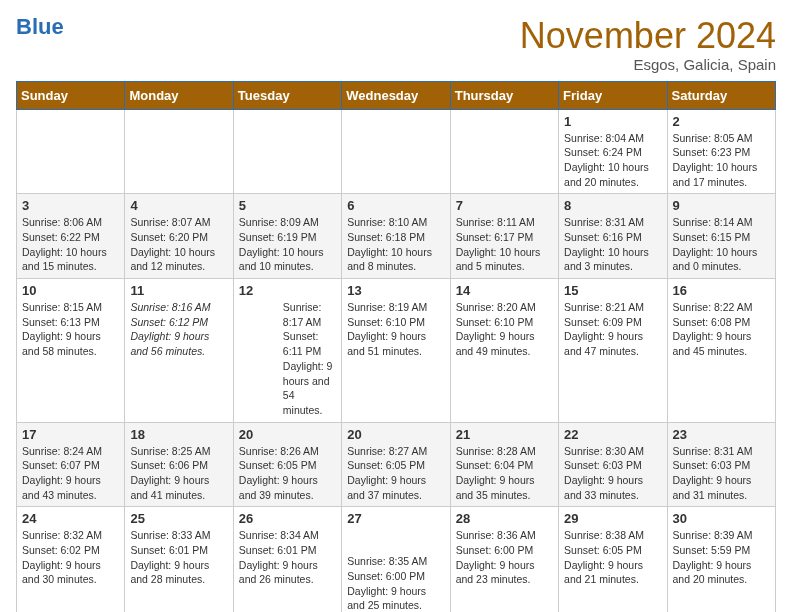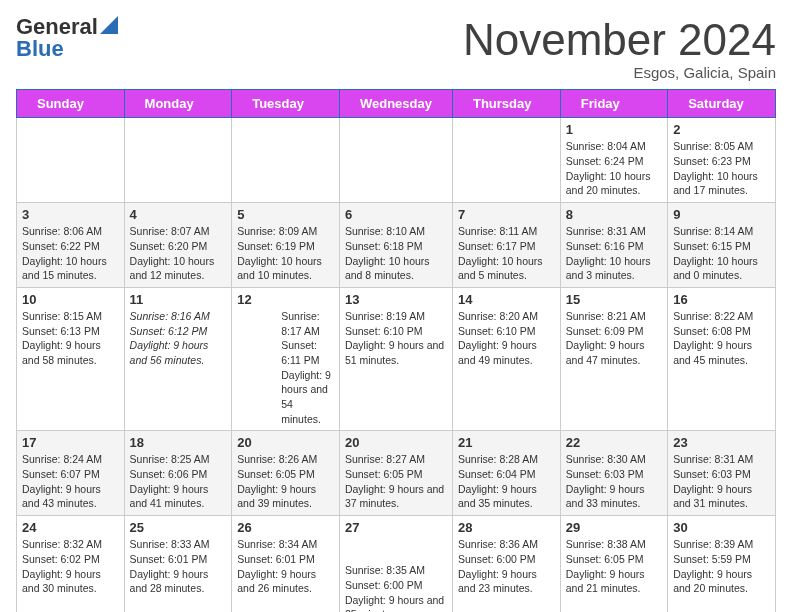--- a/index.html
+++ b/index.html
@@ -30,40 +30,40 @@
     .logo-blue {
       font-size: 22px;
       font-weight: bold;
       color: #2a6db5;
       line-height: 1;
     }
     .title-section {
       text-align: right;
     }
     .month-title {
-      font-size: 44px;
+      font-size: 36px;
       font-weight: normal;
-      color: #404040;
+      color: #a16207;
       line-height: 1.1;
     }
     .location {
       font-size: 15px;
       color: #555;
     }
     .calendar {
       width: 100%;
       border-collapse: collapse;
       border: 1px solid #ccc;
     }
     .calendar th {
-      background-color: #d946ef;
+      background-color: #a16207;
       color: #fff;
       font-size: 13px;
       font-weight: bold;
-      padding: 6px 20px;
+      padding: 6px 4px;
       text-align: left;
       border: 1px solid #2a6db5;
     }
     .calendar td {
       vertical-align: top;
       border: 1px solid #ccc;
       padding: 4px 5px;
       width: 108px;
       min-height: 80px;
       background: #fff;
@@ -85,28 +85,20 @@
     }
     .empty-cell {
       background: #fff;
     }
   </style>
 </head>
 <body>
 
 <div class="header">
   <div class="logo">
-    <div style="display:flex;align-items:center;">
-      <span class="logo-general">General</span>
-      <span style="display:inline-block;margin-left:2px;vertical-align:middle;">
-        <svg width="18" height="18" viewBox="0 0 18 18">
-            <polygon points="0,18 18,18 18,0" fill="#2a6db5"></polygon>
-          </svg>
-      </span>
-    </div>
     <span class="logo-blue">Blue</span>
   </div>
   <div class="title-section">
     <div class="month-title">November 2024</div>
     <div class="location">Esgos, Galicia, Spain</div>
   </div>
 </div>
 
 <table class="calendar">
   <thead>

